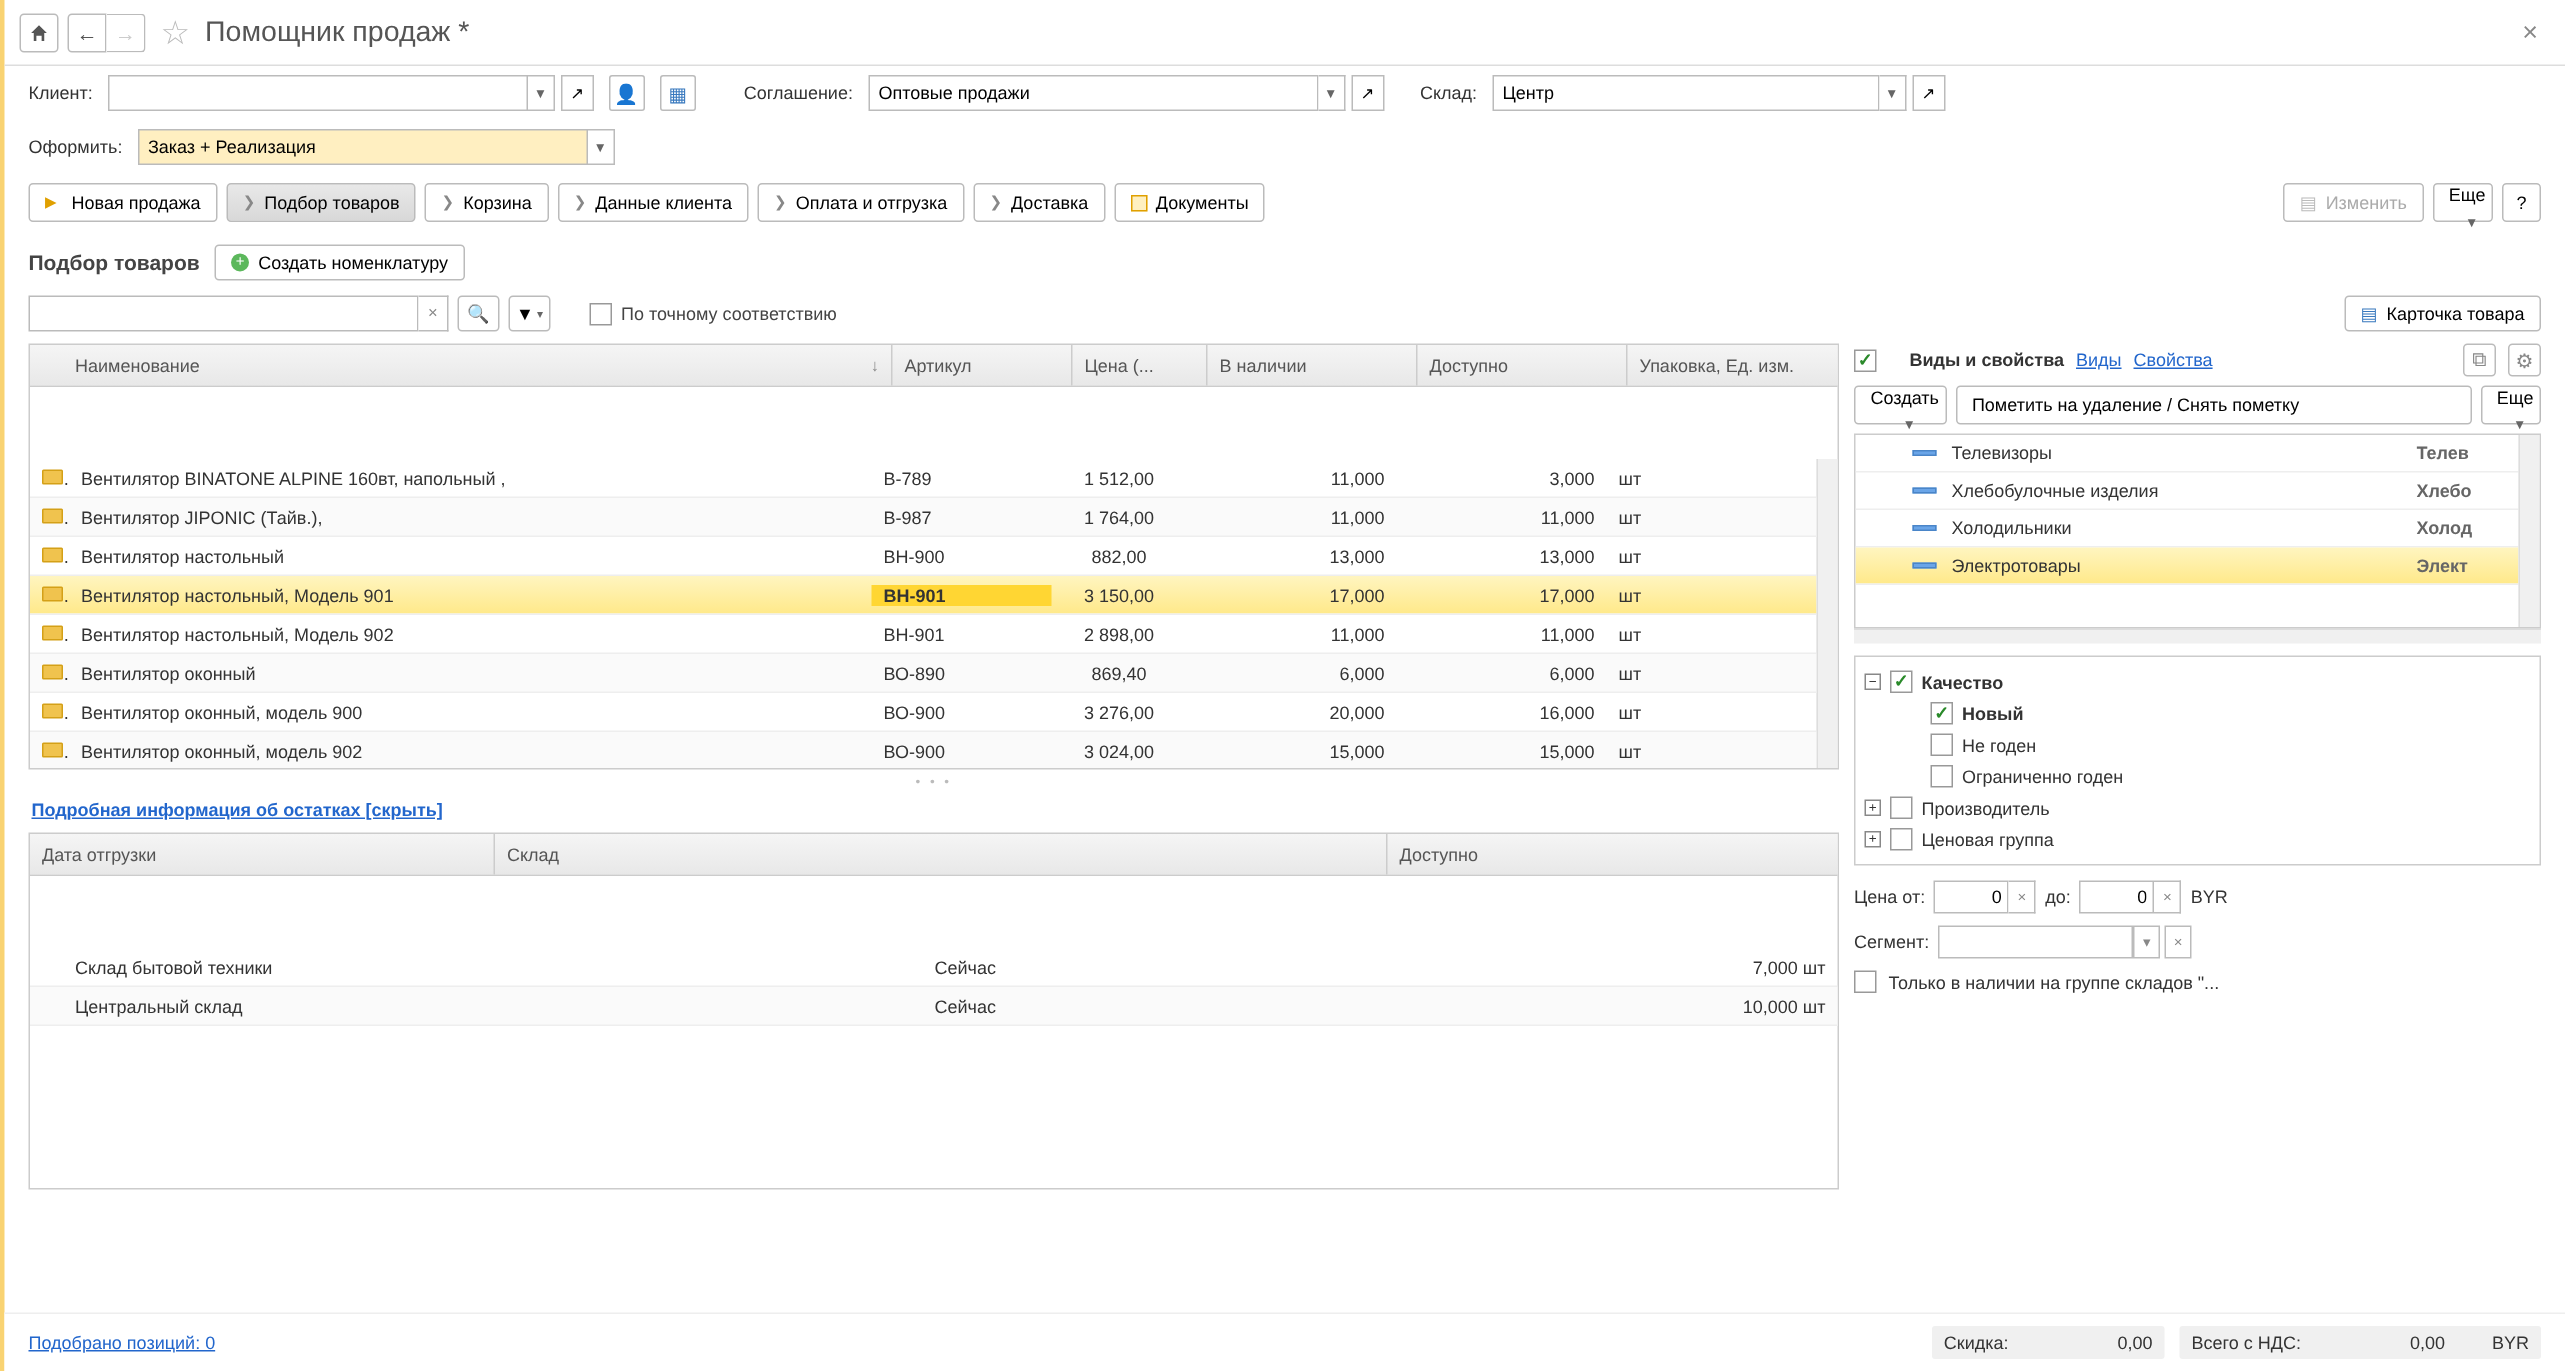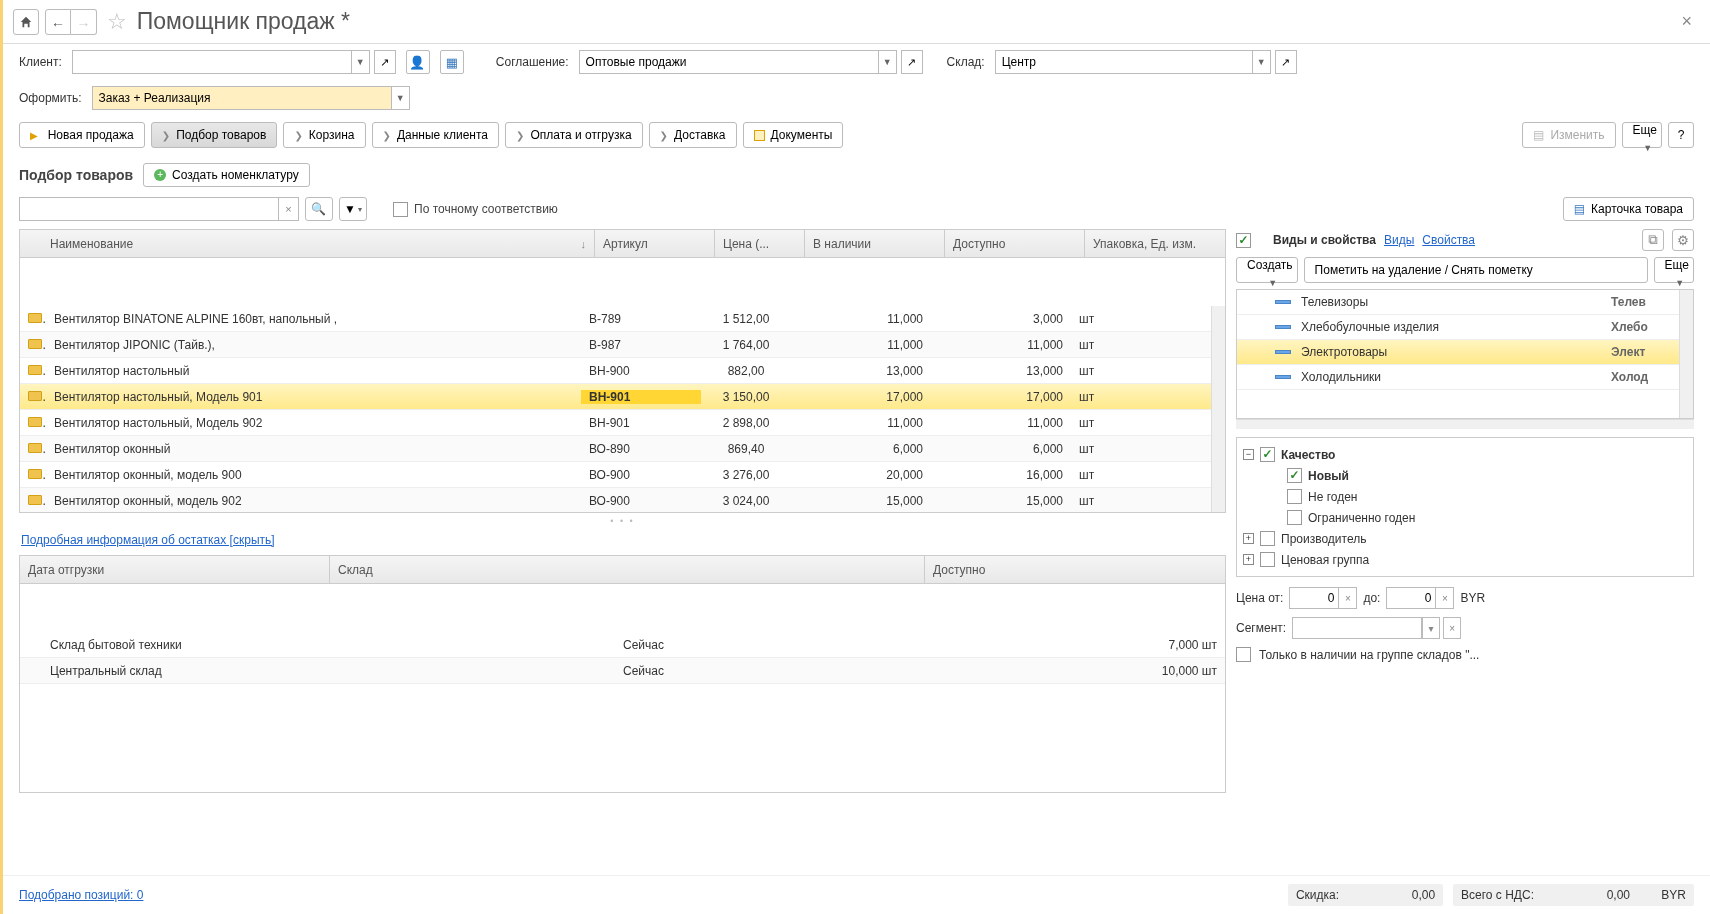--- a/index.html
+++ b/index.html
@@ -7,21 +7,21 @@
 .app { display: flex; flex-direction: column; height: 914px; width: 1710px; border-left: 3px solid #f9d372; }
 
 
 .topbar { display: flex; align-items: center; padding: 6px 10px; border-bottom: 1px solid #ddd; height: 44px; }
 .topbar .nav-btn { width: 26px; height: 26px; border: 1px solid #bbb; background: #fff; border-radius: 3px; display: inline-flex; align-items: center; justify-content: center; cursor: pointer; }
 .topbar .nav-group { display: flex; margin-left: 6px; }
 .topbar .nav-group .nav-btn { border-radius: 0; }
 .topbar .nav-group .nav-btn:first-child { border-radius: 3px 0 0 3px; }
 .topbar .nav-group .nav-btn:last-child { border-radius: 0 3px 3px 0; border-left: none; }
 .star { margin: 0 10px; color: #bbb; font-size: 22px; cursor: pointer; }
-.page-title { font-size: 23px; color: #555; }
+.page-title { font-size: 19px; color: #555; }
 .close-x { margin-left: auto; font-size: 18px; color: #888; cursor: pointer; padding: 0 8px; }
 
 
 .form-row { display: flex; align-items: center; padding: 6px 16px; gap: 6px; }
 .fld-label { color: #333; margin-right: 4px; }
 .combo { display: flex; align-items: stretch; height: 24px; }
 .combo input, .combo .combo-display { border: 1px solid #bbb; height: 24px; padding: 0 6px; background: #fff; font-size: 12px; }
 .combo .btn-dd { width: 18px; border: 1px solid #bbb; border-left: none; background: #fff; display: flex; align-items: center; justify-content: center; font-size: 9px; color: #666; cursor: pointer; }
 .combo .btn-open { width: 22px; border: 1px solid #bbb; background: #fff; margin-left: 4px; display: flex; align-items: center; justify-content: center; cursor: pointer; font-size: 11px; }
 .icon-btn { width: 24px; height: 24px; border: 1px solid #bbb; background: #fff; display: inline-flex; align-items: center; justify-content: center; cursor: pointer; margin-left: 4px; font-size: 13px; border-radius: 2px; }
@@ -85,21 +85,21 @@
 .c-stock { width: 140px; text-align: right; }
 .c-avail { width: 140px; text-align: right; }
 .c-pack { width: 140px; }
 .grid-sb { width: 14px; background: #f0f0f0; border-left: 1px solid #ddd; }
 .grid-wrap { display: flex; }
 .grid-rows-col { flex: 1; }
 
 .splitter-h { height: 8px; margin: 4px 0; cursor: row-resize; display:flex; align-items:center; justify-content:center; color:#bbb; font-size:9px; letter-spacing:2px; }
 
 .link { color: #2266cc; text-decoration: underline; cursor: pointer; }
-.detail-link { padding: 4px 2px 8px; }
+.detail-link { padding: 4px 2px 8px; font-weight: bold; }
 
 
 .stock-grid { border: 1px solid #ccc; }
 .stock-grid .grid-head .gh { }
 .sc-wh { flex: 1; }
 .sc-date { width: 310px; }
 .sc-av { width: 300px; text-align: right; }
 .stock-grid .gr { height: 26px; }
 
 
@@ -438,31 +438,31 @@
               <span class="cat-bar"></span>
               <span class="cat-nm">Телевизоры</span>
               <span class="cat-short">Телев</span>
             </div>
             <div class="cat-row">
               <span style="width:20px"></span>
               <span class="cat-bar"></span>
               <span class="cat-nm">Хлебобулочные изделия</span>
               <span class="cat-short">Хлебо</span>
             </div>
+            <div class="cat-row">
+              <span style="width:20px"></span>
+              <span class="cat-bar"></span>
+              <span class="cat-nm">Холодильники</span>
+              <span class="cat-short">Холод</span>
+            </div>
             <div class="cat-row sel">
               <span style="width:20px"></span>
               <span class="cat-bar"></span>
               <span class="cat-nm">Электротовары</span>
               <span class="cat-short">Элект</span>
-            </div>
-            <div class="cat-row">
-              <span style="width:20px"></span>
-              <span class="cat-bar"></span>
-              <span class="cat-nm">Холодильники</span>
-              <span class="cat-short">Холод</span>
             </div>
           </div>
         <div class="grid-sb"></div>
       </div>
       <div class="cat-scroll"></div>
 
       <div class="props">
         <div class="tree-item">
             <span class="tree-exp">−</span>
             <span class="chk checked"></span>

